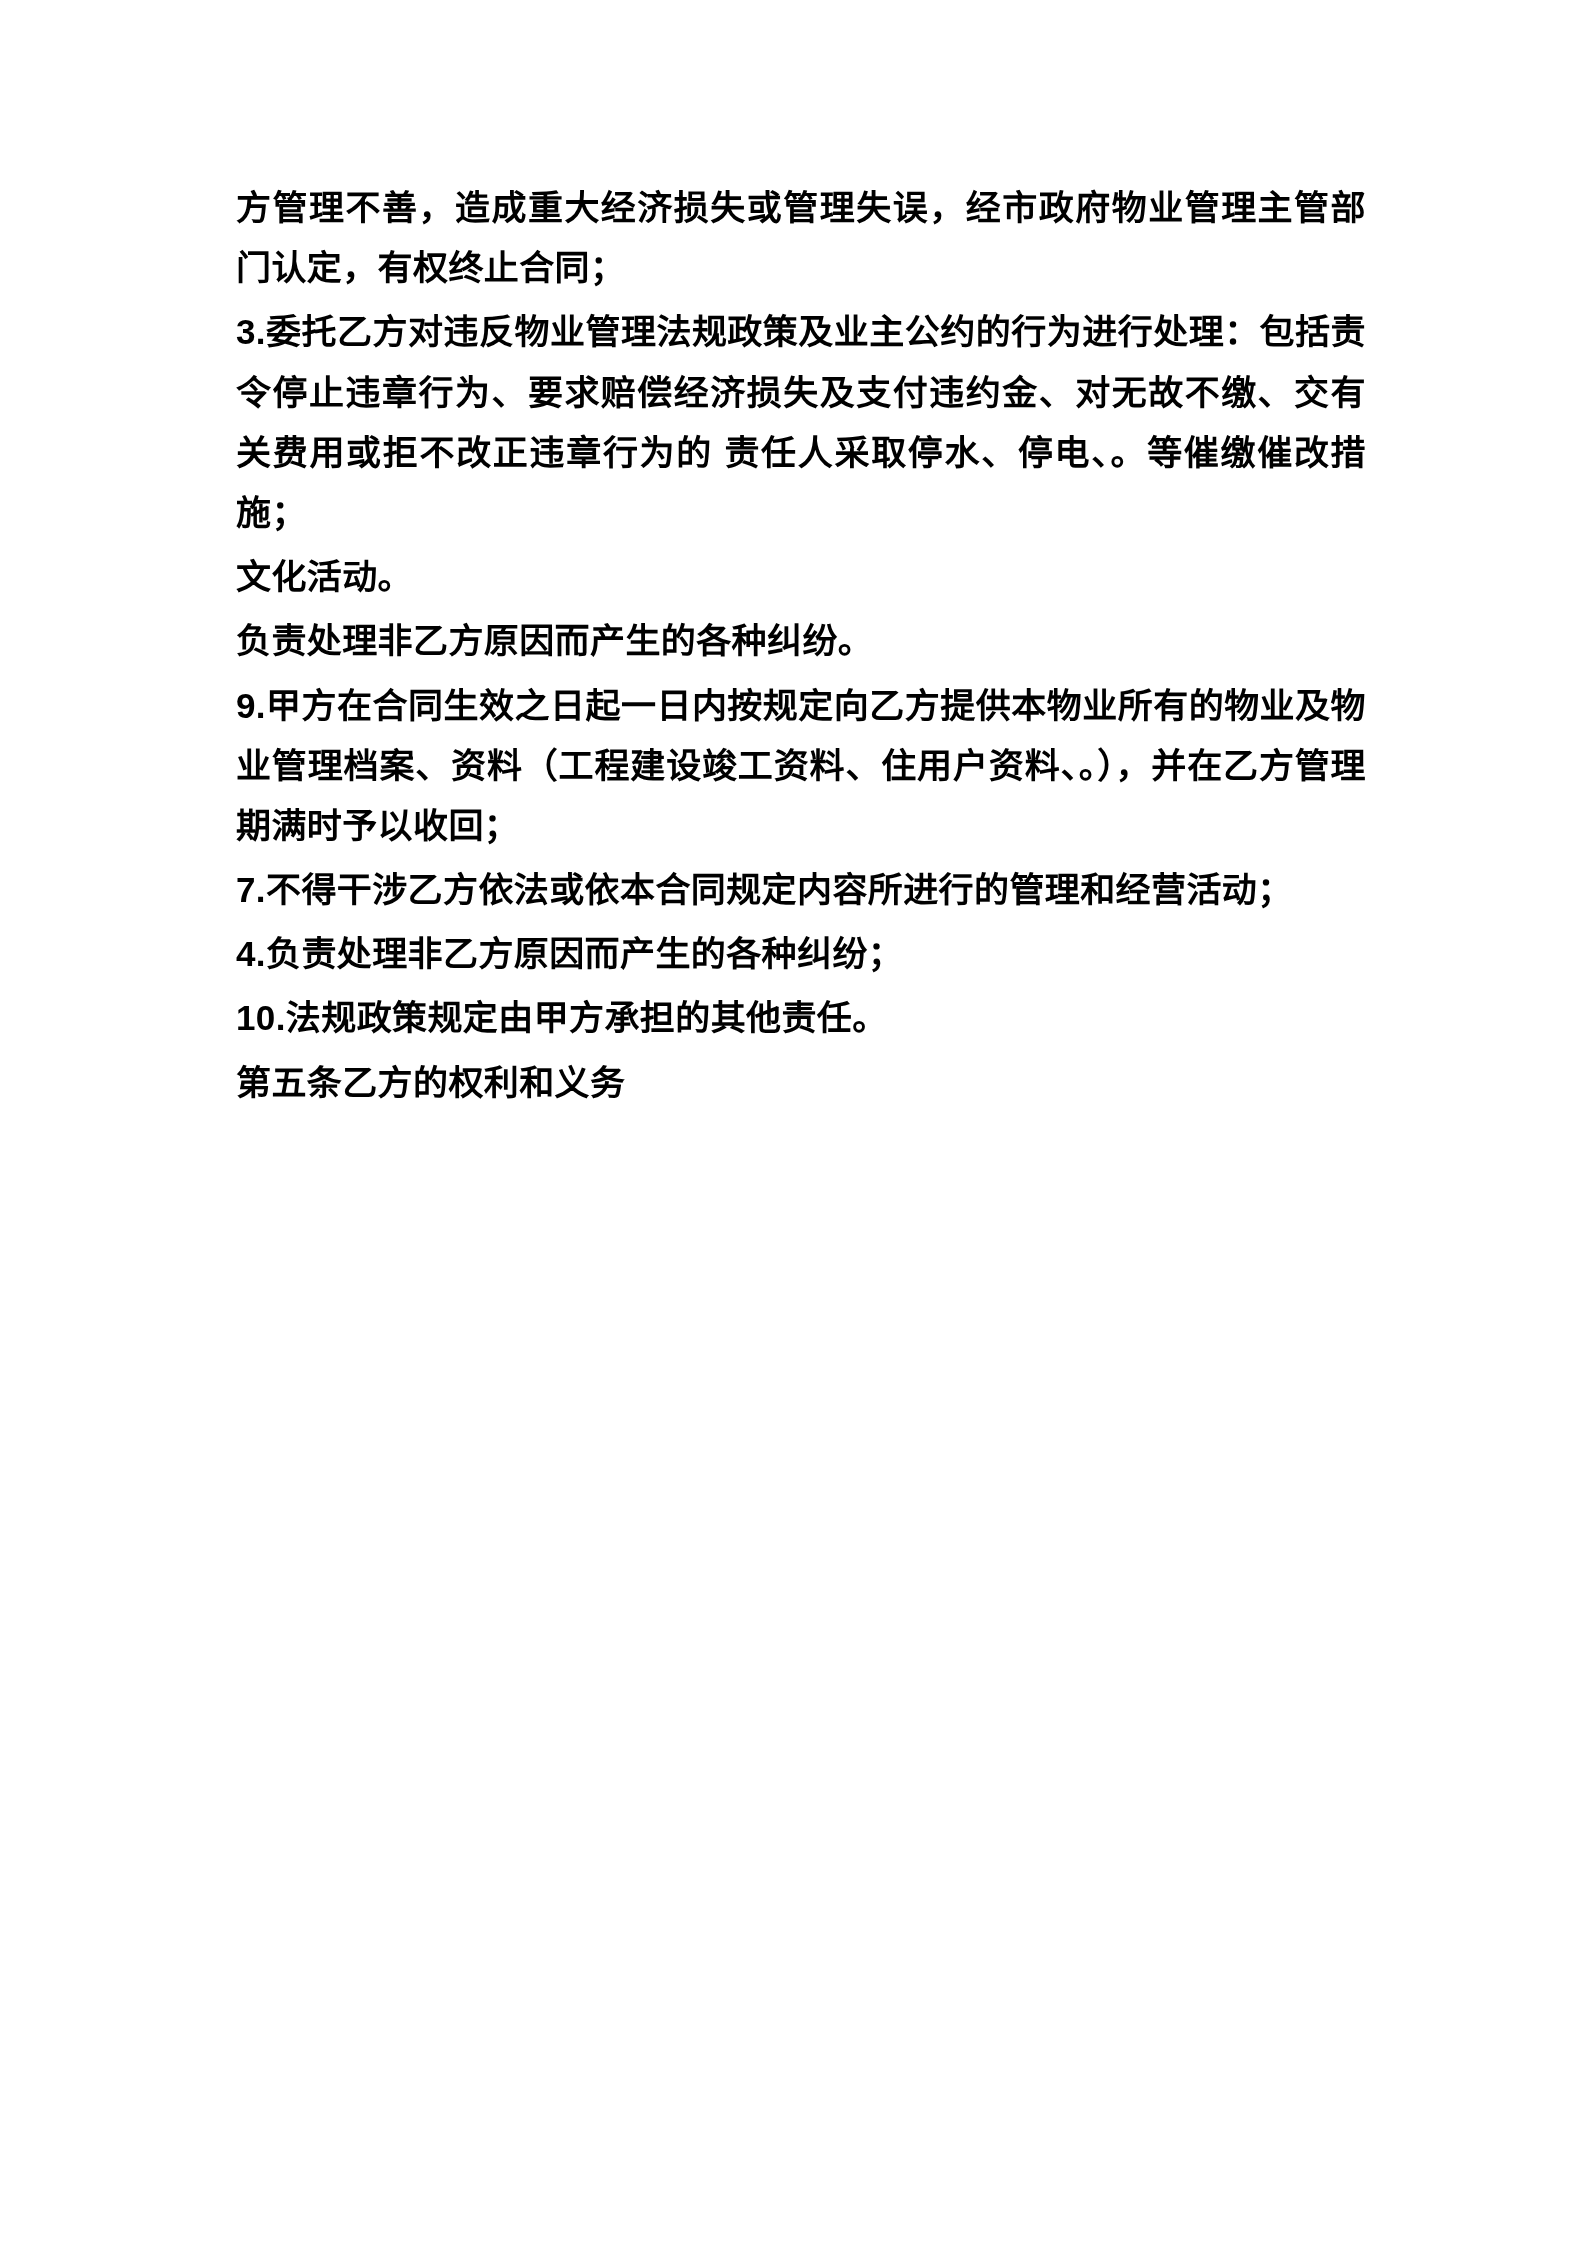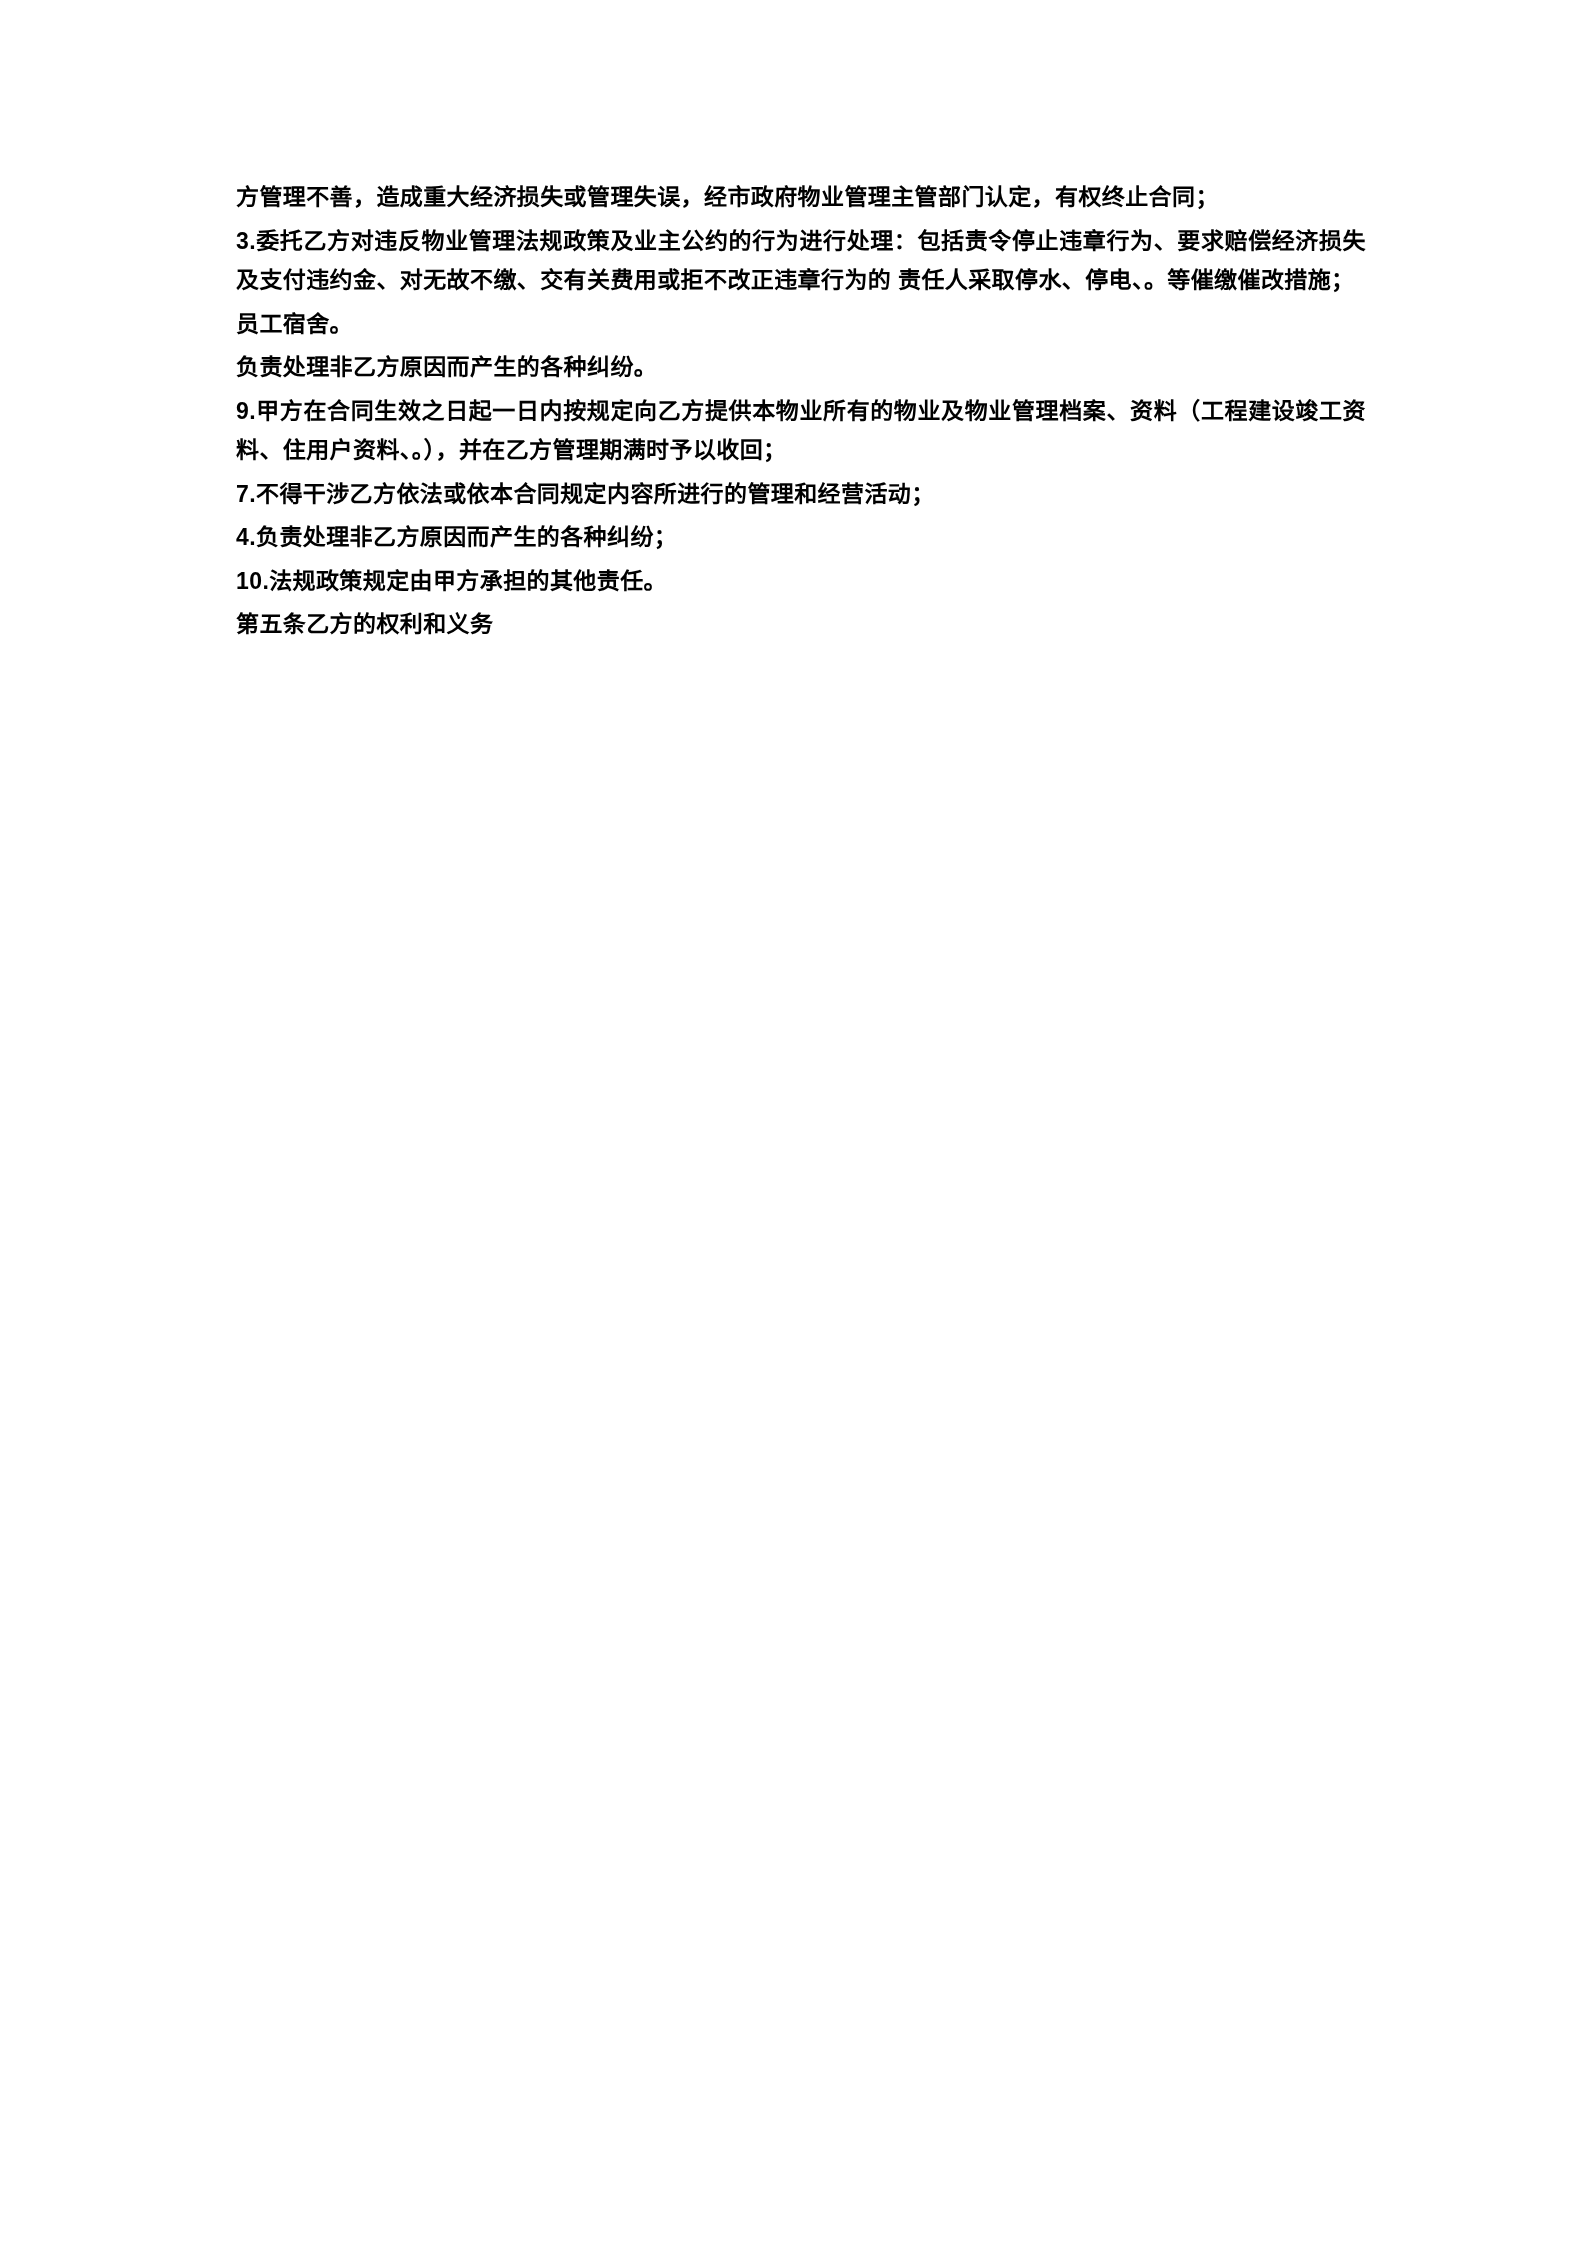--- a/index.html
+++ b/index.html
@@ -19,40 +19,40 @@
     box-sizing: border-box;
     overflow: hidden;
   }
   .doc-body {
     position: absolute;
     left: 236px;
     top: 178px;
     width: 1130px;
   }
   .para {
-    font-size: 23px;
+    font-size: 35px;
     line-height: 1.72;
     color: #000000;
     font-weight: 700;
     letter-spacing: 0.4px;
     text-align: justify;
     text-justify: inter-ideograph;
     margin: 0 0 4px 0;
     white-space: pre-wrap;
     word-break: break-all;
   }
 </style>
 </head>
 <body>
 
 <div class="page">
   <div class="doc-body">
     <p class="para">方管理不善，造成重大经济损失或管理失误，经市政府物业管理主管部门认定，有权终止合同；</p>
     <p class="para">3.委托乙方对违反物业管理法规政策及业主公约的行为进行处理：包括责令停止违章行为、要求赔偿经济损失及支付违约金、对无故不缴、交有关费用或拒不改正违章行为的 责任人采取停水、停电、。等催缴催改措施；</p>
-    <p class="para">员工宿舍。</p>
+    <p class="para">文化活动。</p>
     <p class="para">负责处理非乙方原因而产生的各种纠纷。</p>
     <p class="para">9.甲方在合同生效之日起一日内按规定向乙方提供本物业所有的物业及物业管理档案、资料（工程建设竣工资料、住用户资料、。），并在乙方管理期满时予以收回；</p>
     <p class="para">7.不得干涉乙方依法或依本合同规定内容所进行的管理和经营活动；</p>
     <p class="para">4.负责处理非乙方原因而产生的各种纠纷；</p>
     <p class="para">10.法规政策规定由甲方承担的其他责任。</p>
     <p class="para">第五条乙方的权利和义务</p>
   </div>
 </div>
 
 </body></html>

